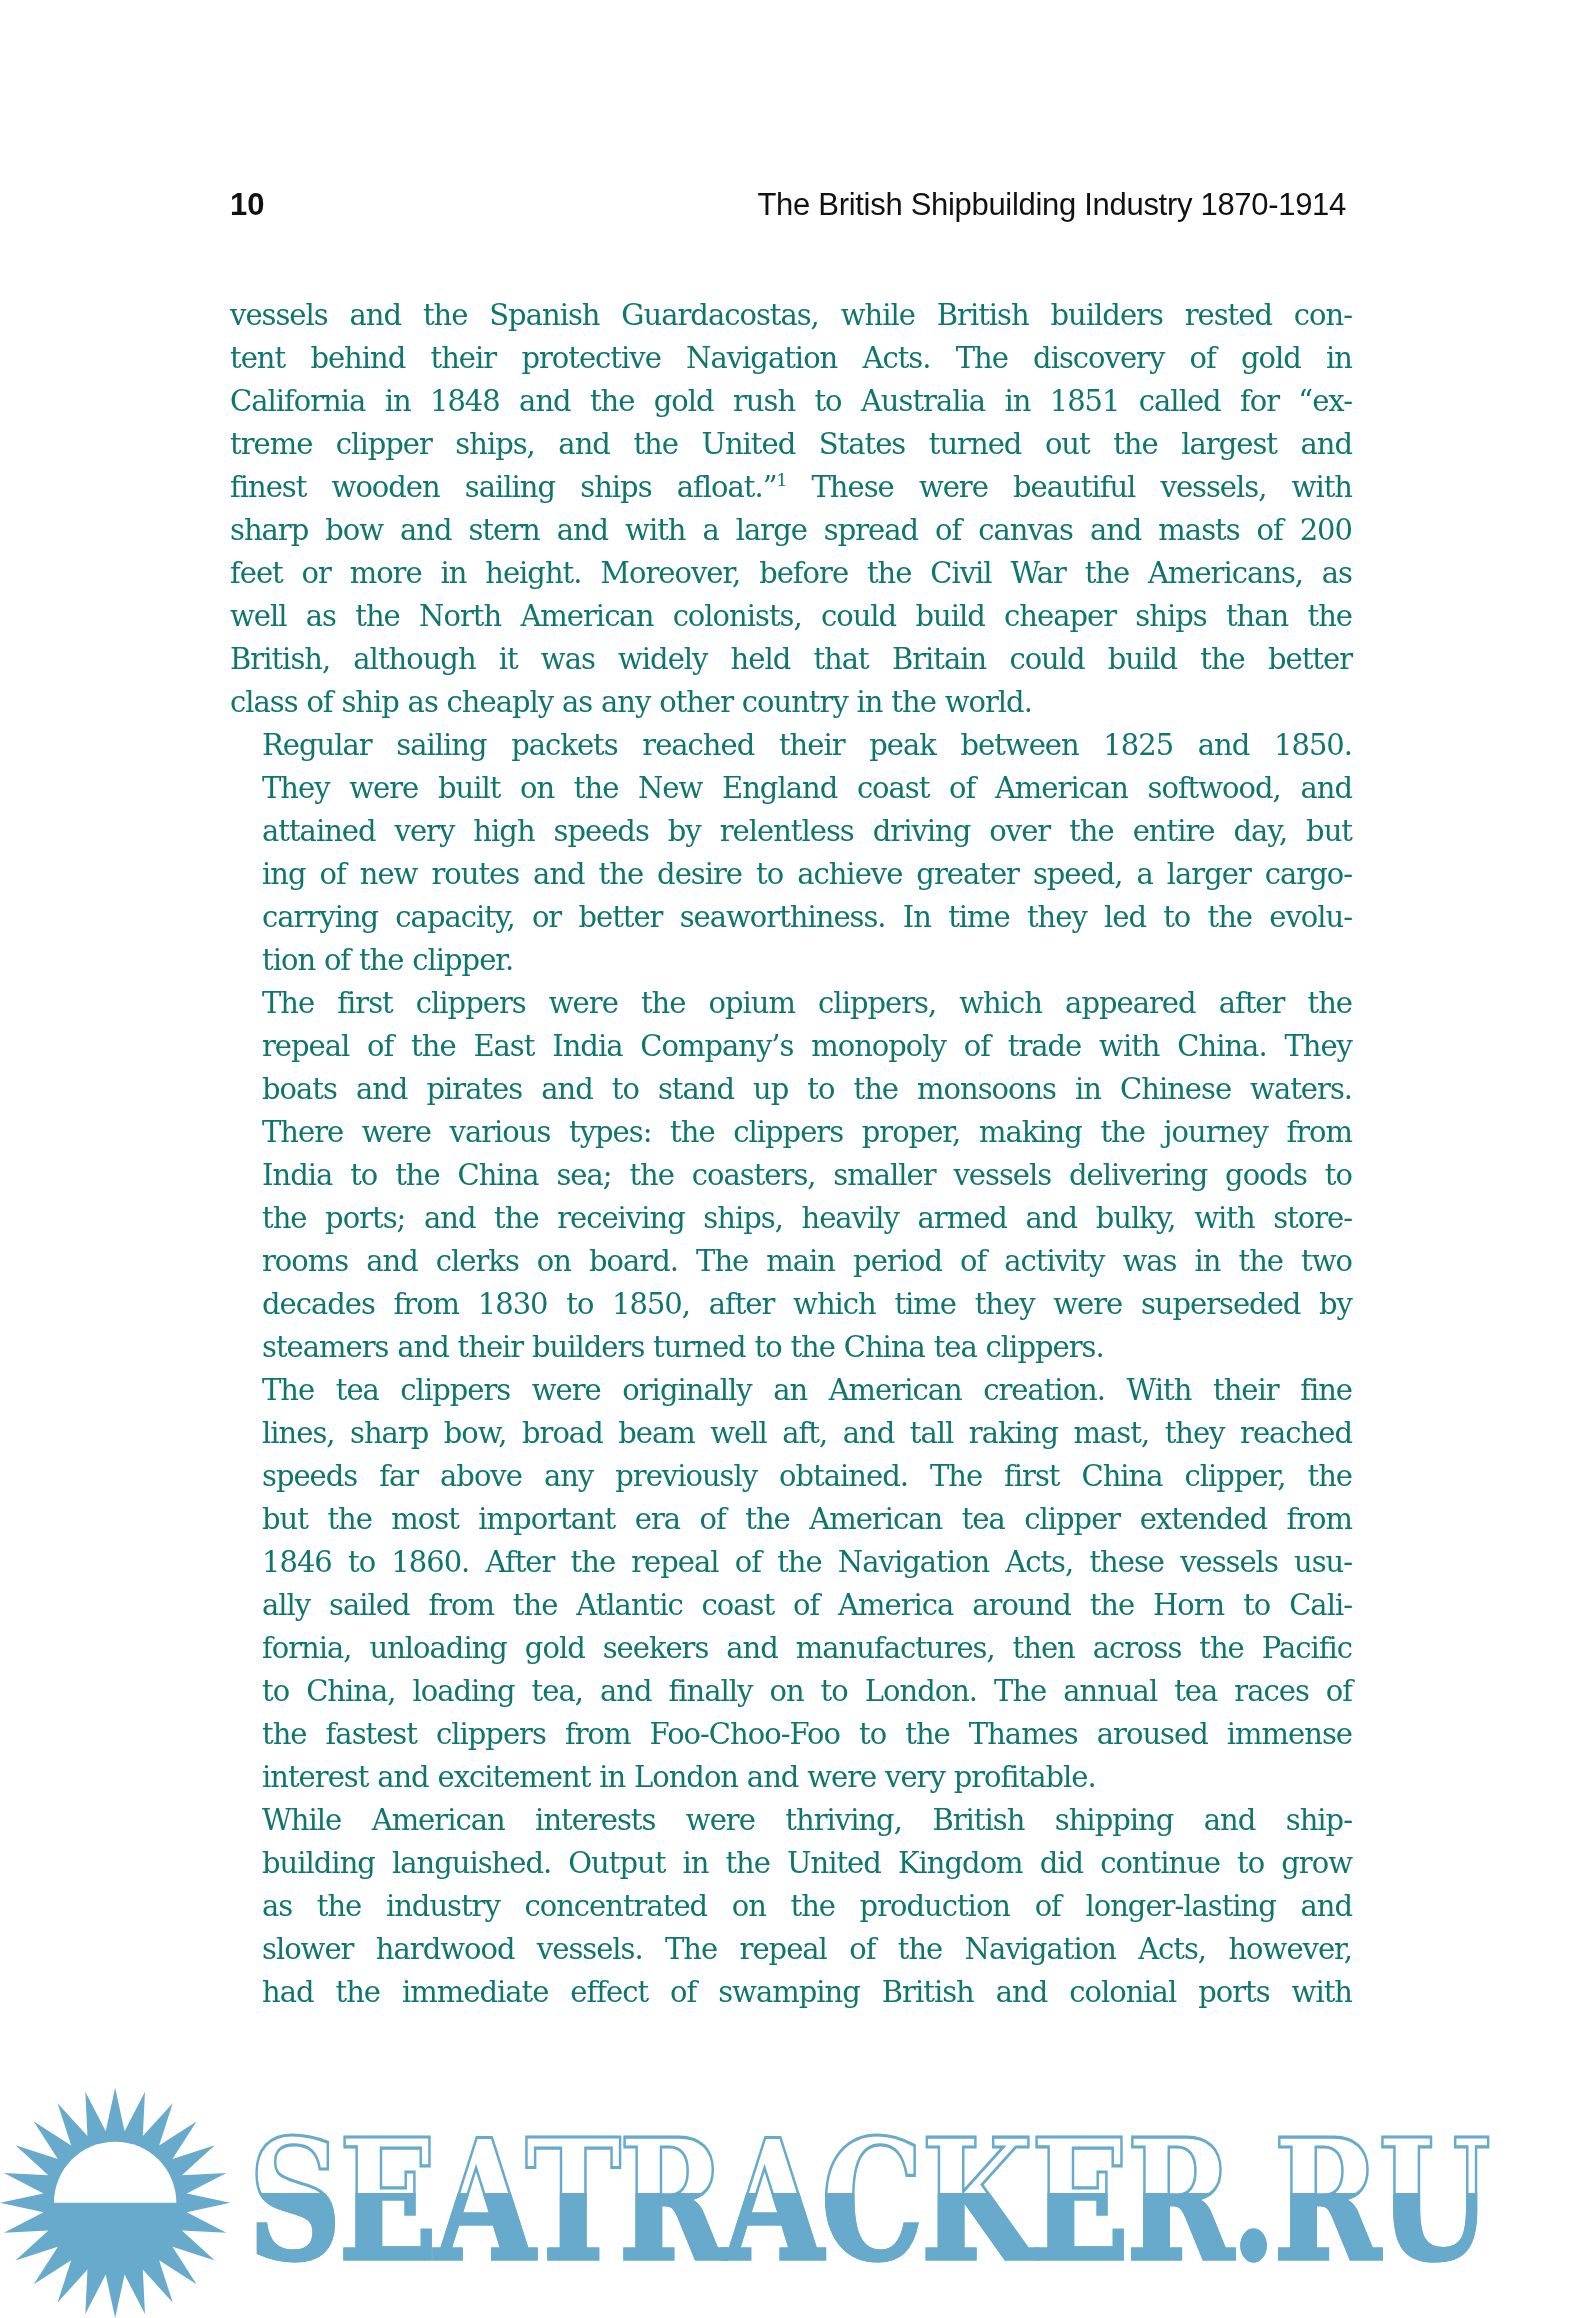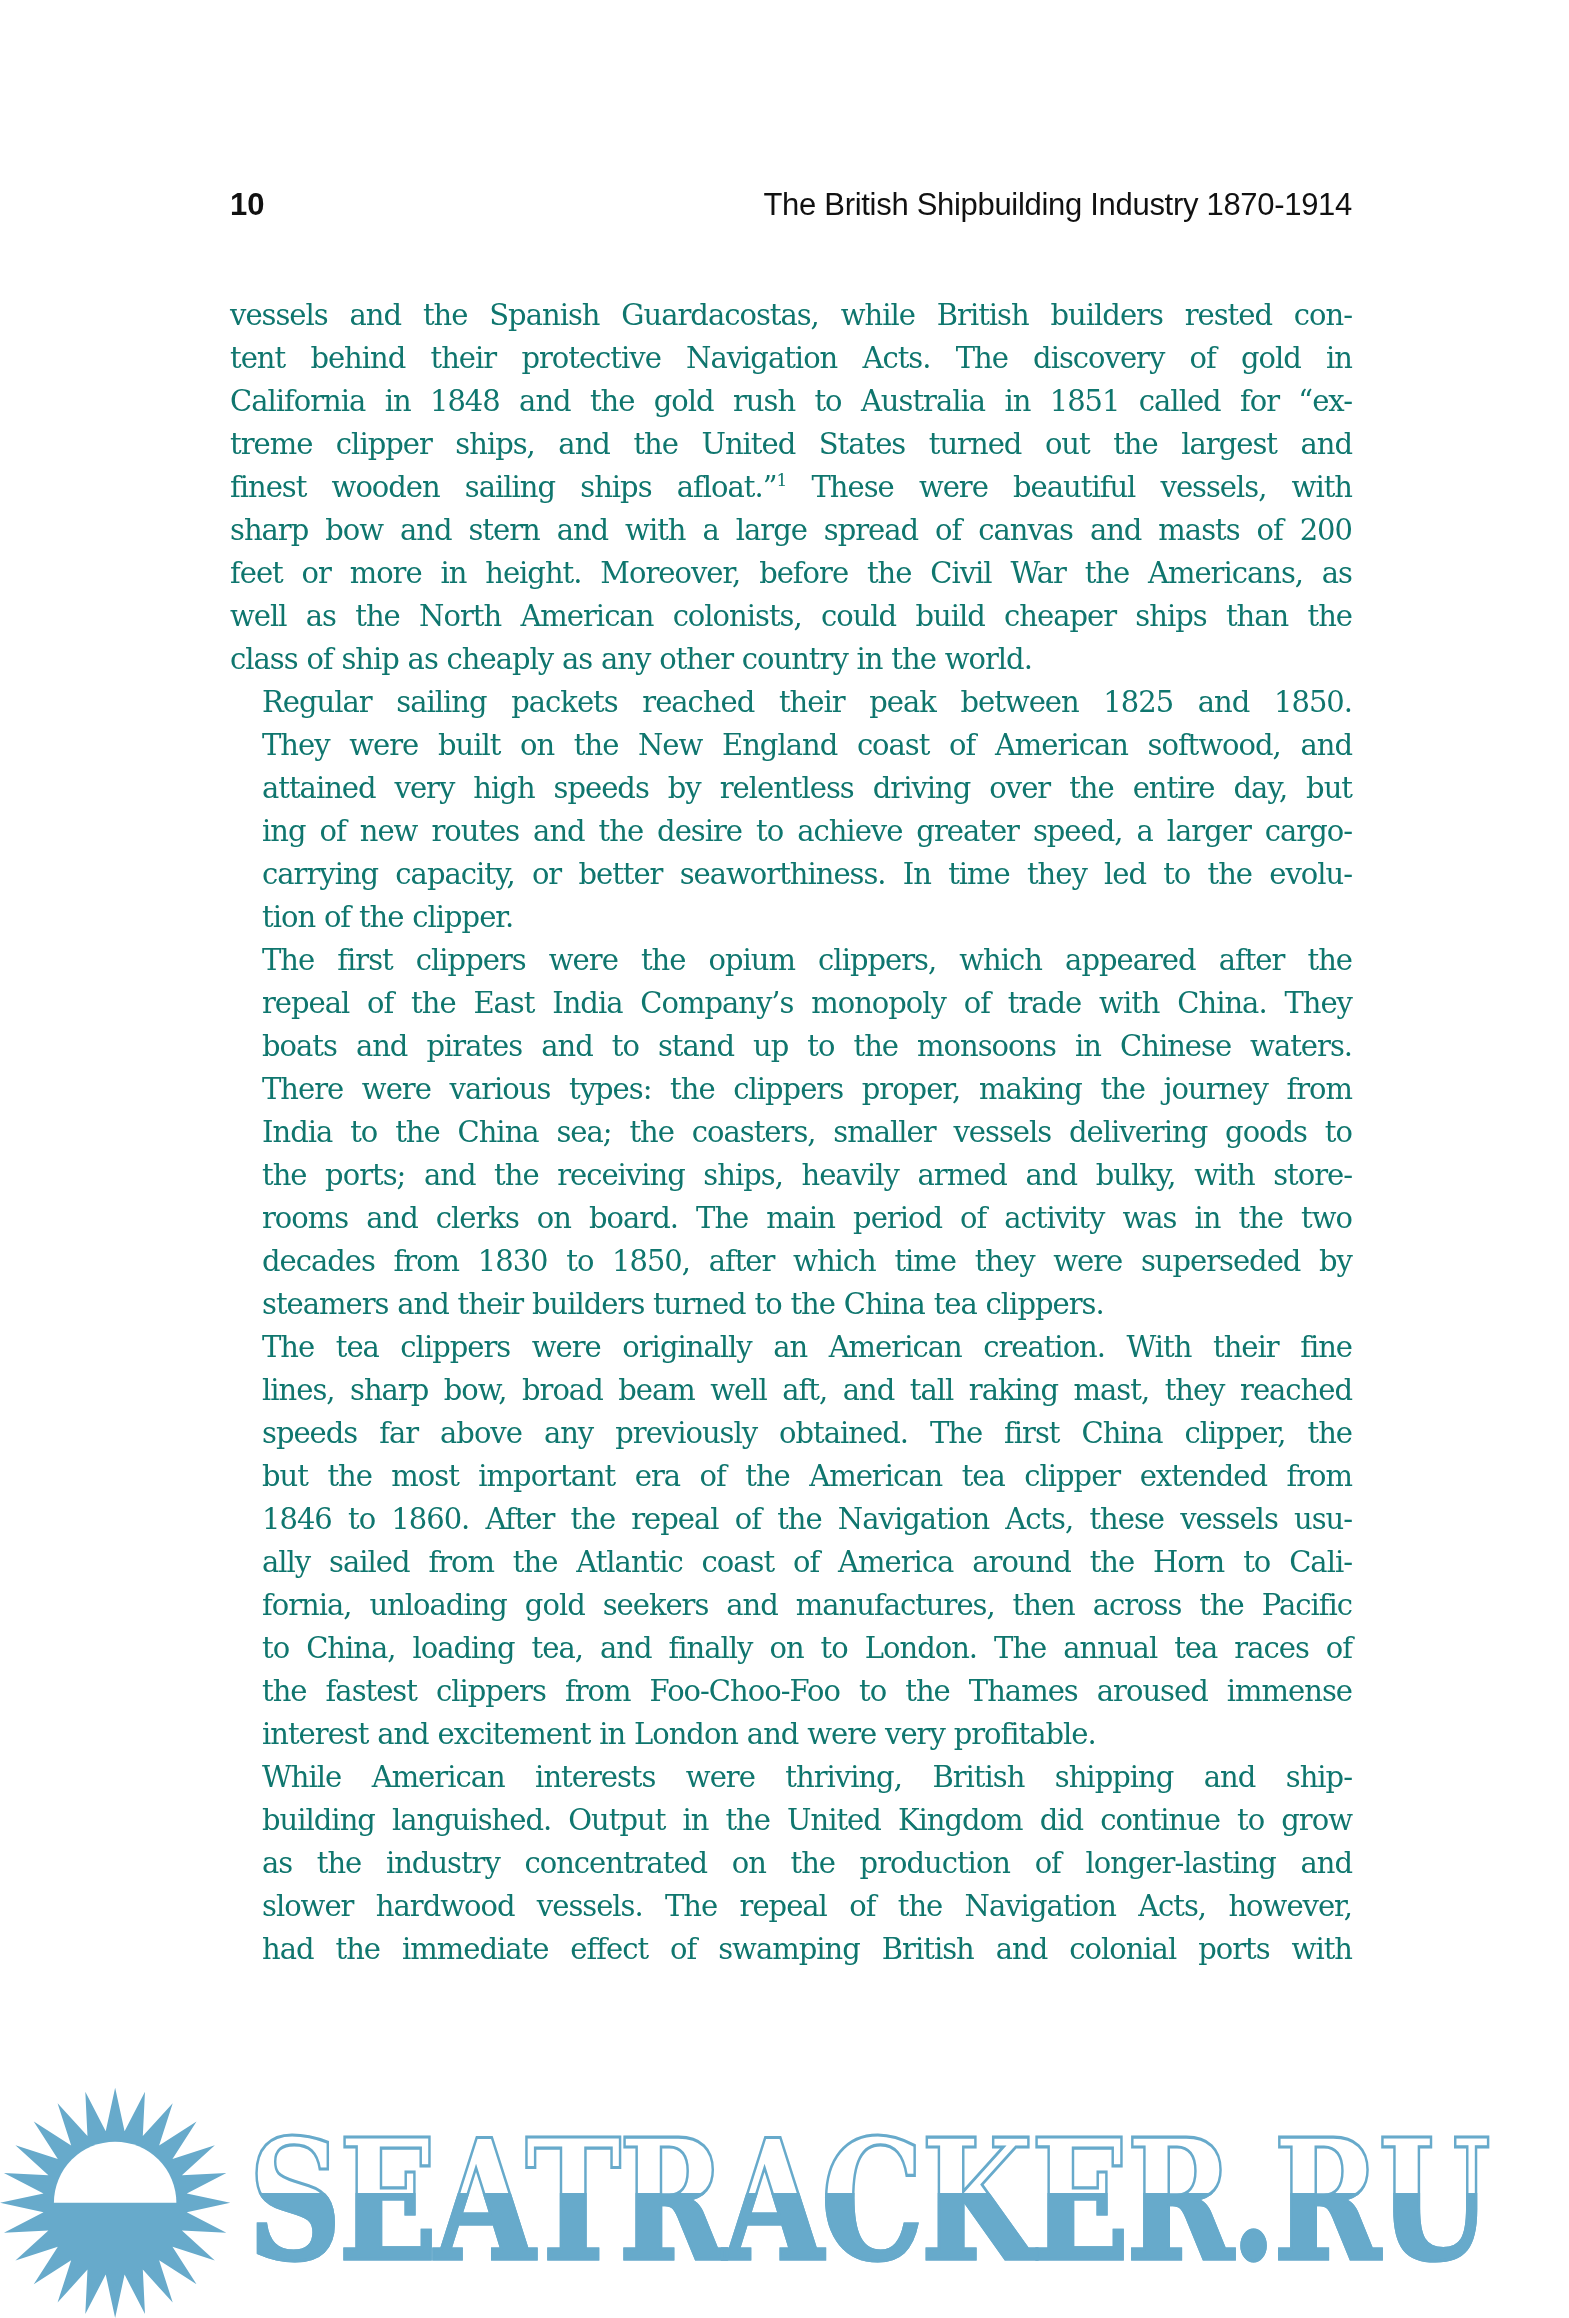--- a/index.html
+++ b/index.html
@@ -3,21 +3,21 @@
   <meta charset="utf-8">
   <style>
     html, body { margin: 0; padding: 0; background: #ffffff; }
     body { width: 1569px; height: 2319px; position: relative; overflow: hidden; }
     .page { position: absolute; left: 0; top: 0; width: 1247px; height: 2319px; background: #ffffff; }
     .running-head {
       position: absolute; left: 230px; top: 187px; width: 1122px; height: 43px;
       font-family: "Liberation Sans", sans-serif; font-size: 31px; color: #111;
     }
     .page-number { position: absolute; left: 0; top: 0; font-weight: bold; }
-    .running-title { position: absolute; right: 0; top: 0; letter-spacing: -0.3px; }
+    .running-title { position: absolute; right: 6px; top: 0; letter-spacing: -0.3px; }
     .body-text {
       position: absolute; left: 230px; top: 294px; width: 1122px;
       font-family: "DejaVu Serif", serif; font-size: 29px; line-height: 43px;
       color: #0f766e; text-align: justify; letter-spacing: -1px; word-spacing: 0.6px;
     }
     .para { margin: 0; text-indent: 0; }
     .para.indent { text-indent: 32px; }
     .para .line { display: block; text-align: justify; text-align-last: justify; white-space: nowrap; }
     .para .line.last { text-align-last: left; }
     .italic { font-style: italic; }
@@ -48,20 +48,21 @@
 
     <p class="para">
       <span class="line">vessels and the Spanish Guardacostas, while British builders rested con-</span>
       <span class="line">tent behind their protective Navigation Acts. The discovery of gold in</span>
       <span class="line">California in 1848 and the gold rush to Australia in 1851 called for “ex-</span>
       <span class="line">treme clipper ships, and the United States turned out the largest and</span>
       <span class="line"><span>finest wooden sailing ships afloat.”</span><sup class="fn">1</sup><span> These were beautiful vessels, with</span></span>
       <span class="line">sharp bow and stern and with a large spread of canvas and masts of 200</span>
       <span class="line">feet or more in height. Moreover, before the Civil War the Americans, as</span>
       <span class="line">well as the North American colonists, could build cheaper ships than the</span>
+      <span class="line">British, although it was widely held that Britain could build the better</span>
       <span class="line last">class of ship as cheaply as any other country in the world.</span>
     </p>
 
     <p class="para indent">
       <span class="line" style="text-indent:32px">Regular sailing packets reached their peak between 1825 and 1850.</span>
       <span class="line">They were built on the New England coast of American softwood, and</span>
       <span class="line">attained very high speeds by relentless driving over the entire day, but</span>
       <span class="line">ing of new routes and the desire to achieve greater speed, a larger cargo-</span>
       <span class="line">carrying capacity, or better seaworthiness. In time they led to the evolu-</span>
       <span class="line last">tion of the clipper.</span>

